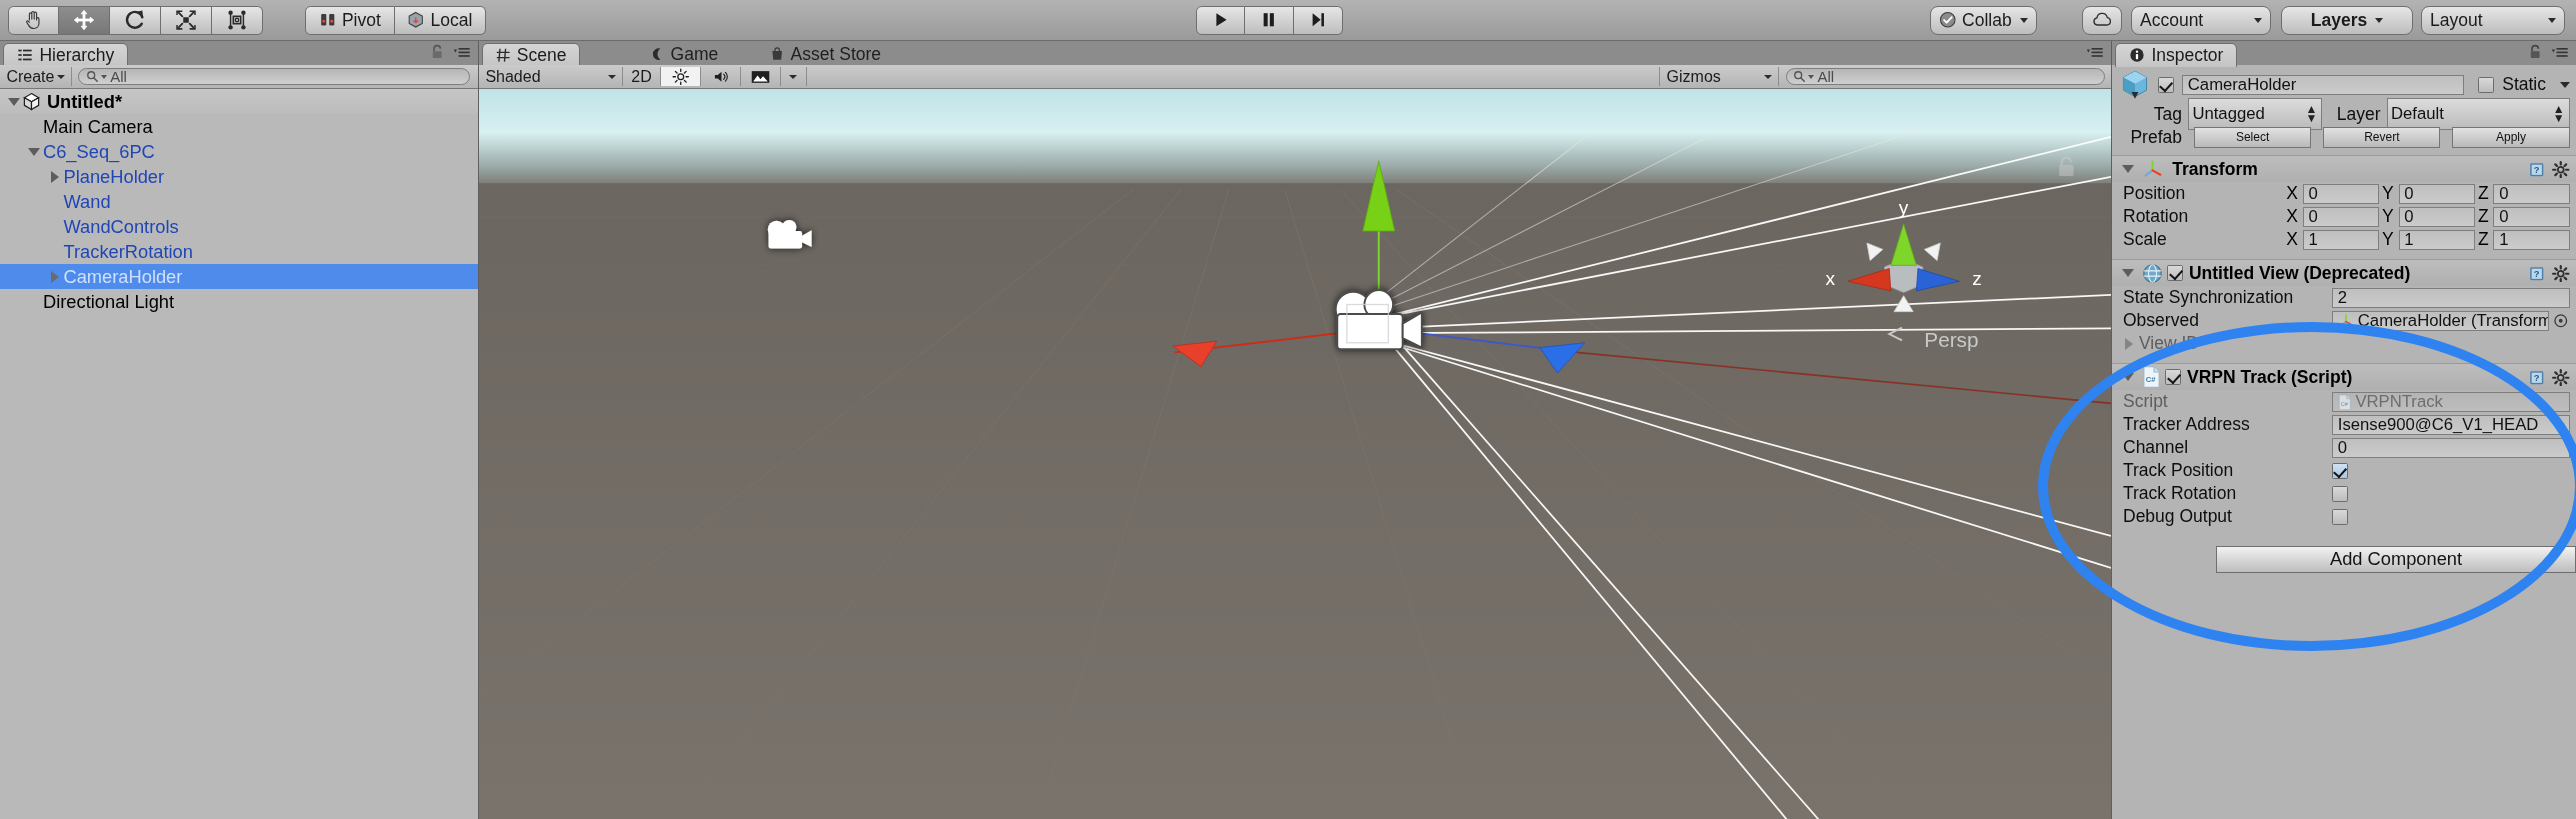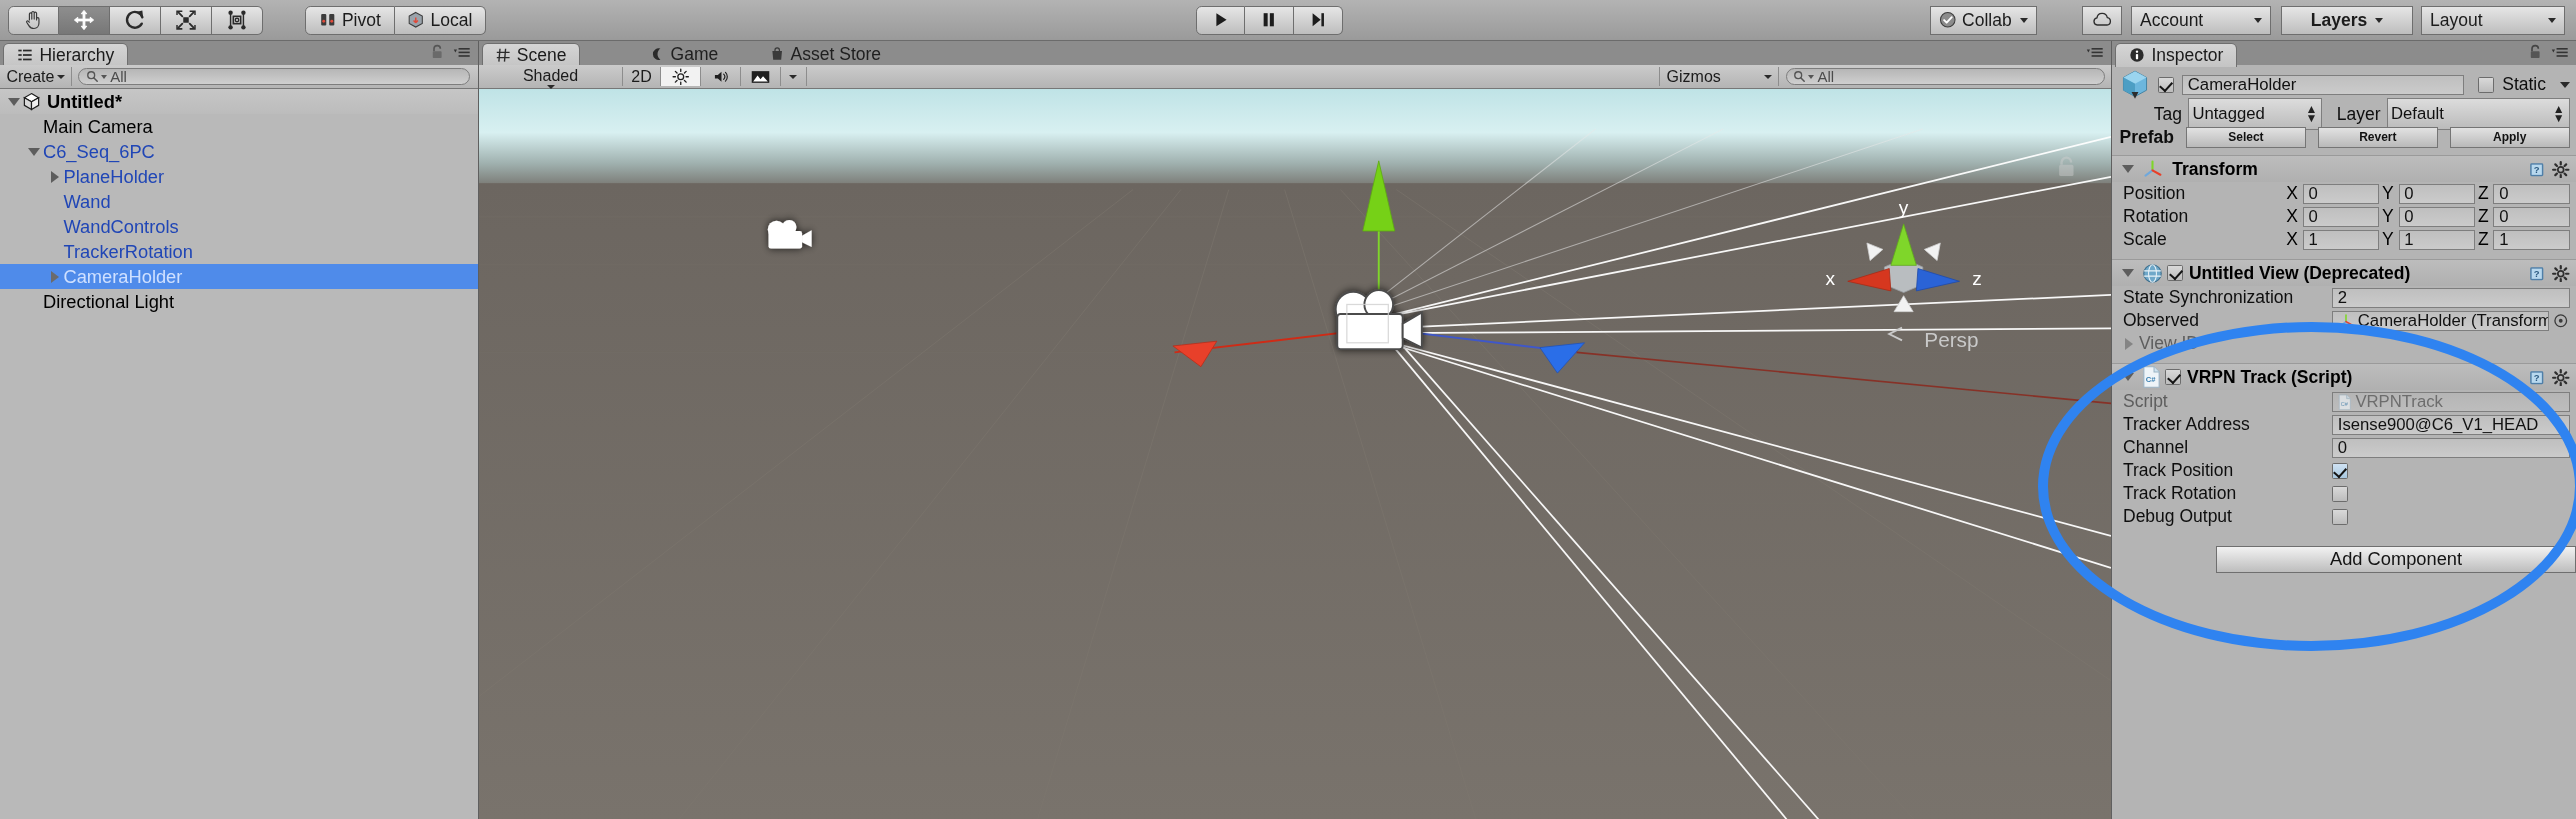--- a/index.html
+++ b/index.html
@@ -23,21 +23,21 @@
   .tbtn {
     position:relative;
     display:flex; align-items:center; justify-content:center;
     height:29px; min-width:40px; padding:0 8px;
     background:linear-gradient(#e6e6e6,#bdbdbd);
     border:0.8px solid #6e6e6e; border-left-width:0;
     font-size:17.5px; color:#1c1c1c; white-space:nowrap;
   }
   .tbtn:first-child { border-left-width:0.8px; border-radius:5.6px 0 0 5.6px; }
   .tbtn:last-child { border-radius:0 5.6px 5.6px 0; }
-  .tbtn.solo { border-left-width:0.8px; border-radius:0; }
+  .tbtn.solo { border-left-width:0.8px; border-radius:8px; }
   .tbtn.on { background:linear-gradient(#8e8e8e,#777); color:#fff; }
   .tbtn .lbl { margin-left:5.6px; }
   .caret { display:inline-block; width:0;height:0;margin-left:8px;
     border-left:4.8px solid transparent;border-right:4.8px solid transparent;border-top:5.6px solid #2a2a2a; }
 
   .svg-ico { display:block; }
 
   
   #transform-tools { left:8px; }
   #transform-tools .tbtn { width:51px; padding:0; }
@@ -440,21 +440,21 @@
         <svg width="17.5" height="16" viewBox="0 0 22 20">
           <path d="M1 7 5 7 3 10.5Z" fill="#333"></path>
           <rect x="7" y="5" width="14" height="2" fill="#333"></rect>
             <rect x="7" y="9.5" width="14" height="2" fill="#333"></rect>
             <rect x="7" y="14" width="14" height="2" fill="#333"></rect>
         </svg>
       </div>
     </div>
 
     <div class="subbar" style="top:24px;">
-      <div class="sb-btn" style="width:144px;justify-content:space-between;flex-direction:column;">
+      <div class="sb-btn" style="width:144px;justify-content:space-between;">
         <span>Shaded</span>
         <span style="width:0;height:0;border-left:4px solid transparent;border-right:4px solid transparent;border-top:4.8px solid #2a2a2a;"></span>
       </div>
       <div class="sb-btn" style="width:38px;justify-content:center;">
         <span>2D</span>
       </div>
       <div class="sb-btn" style="width:40px;justify-content:center;background:#f2f2f2;">
         <svg width="17.5" height="17.5" viewBox="0 0 24 24">
           <circle cx="12" cy="12" r="4" fill="none" stroke="#1f1f1f" stroke-width="1.8"></circle>
           <g stroke="#1f1f1f" stroke-width="1.8" stroke-linecap="round">
@@ -650,21 +650,21 @@
           <span>Untagged</span>
           <span class="updown">▲<br>▼</span>
         </div>
         <span class="lab" style="margin-left:8px;">Layer</span>
         <div class="drop" style="flex:1;">
           <span>Default</span>
           <span class="updown">▲<br>▼</span>
         </div>
       </div>
 
-      <div class="row" style="padding-left:0;gap:12px;font-weight:bold;">
+      <div class="row" style="padding-left:8px;gap:12px;">
         <span class="lab" style="width:62px;text-align:right;">Prefab</span>
         <div class="btn3">Select</div>
         <div class="btn3">Revert</div>
         <div class="btn3">Apply</div>
       </div>
 
       <div style="height:6.4px;"></div>
 
       <div class="comp-head">
         <span class="tri-d" style="margin:0 8px 0 3.2px;"></span>

